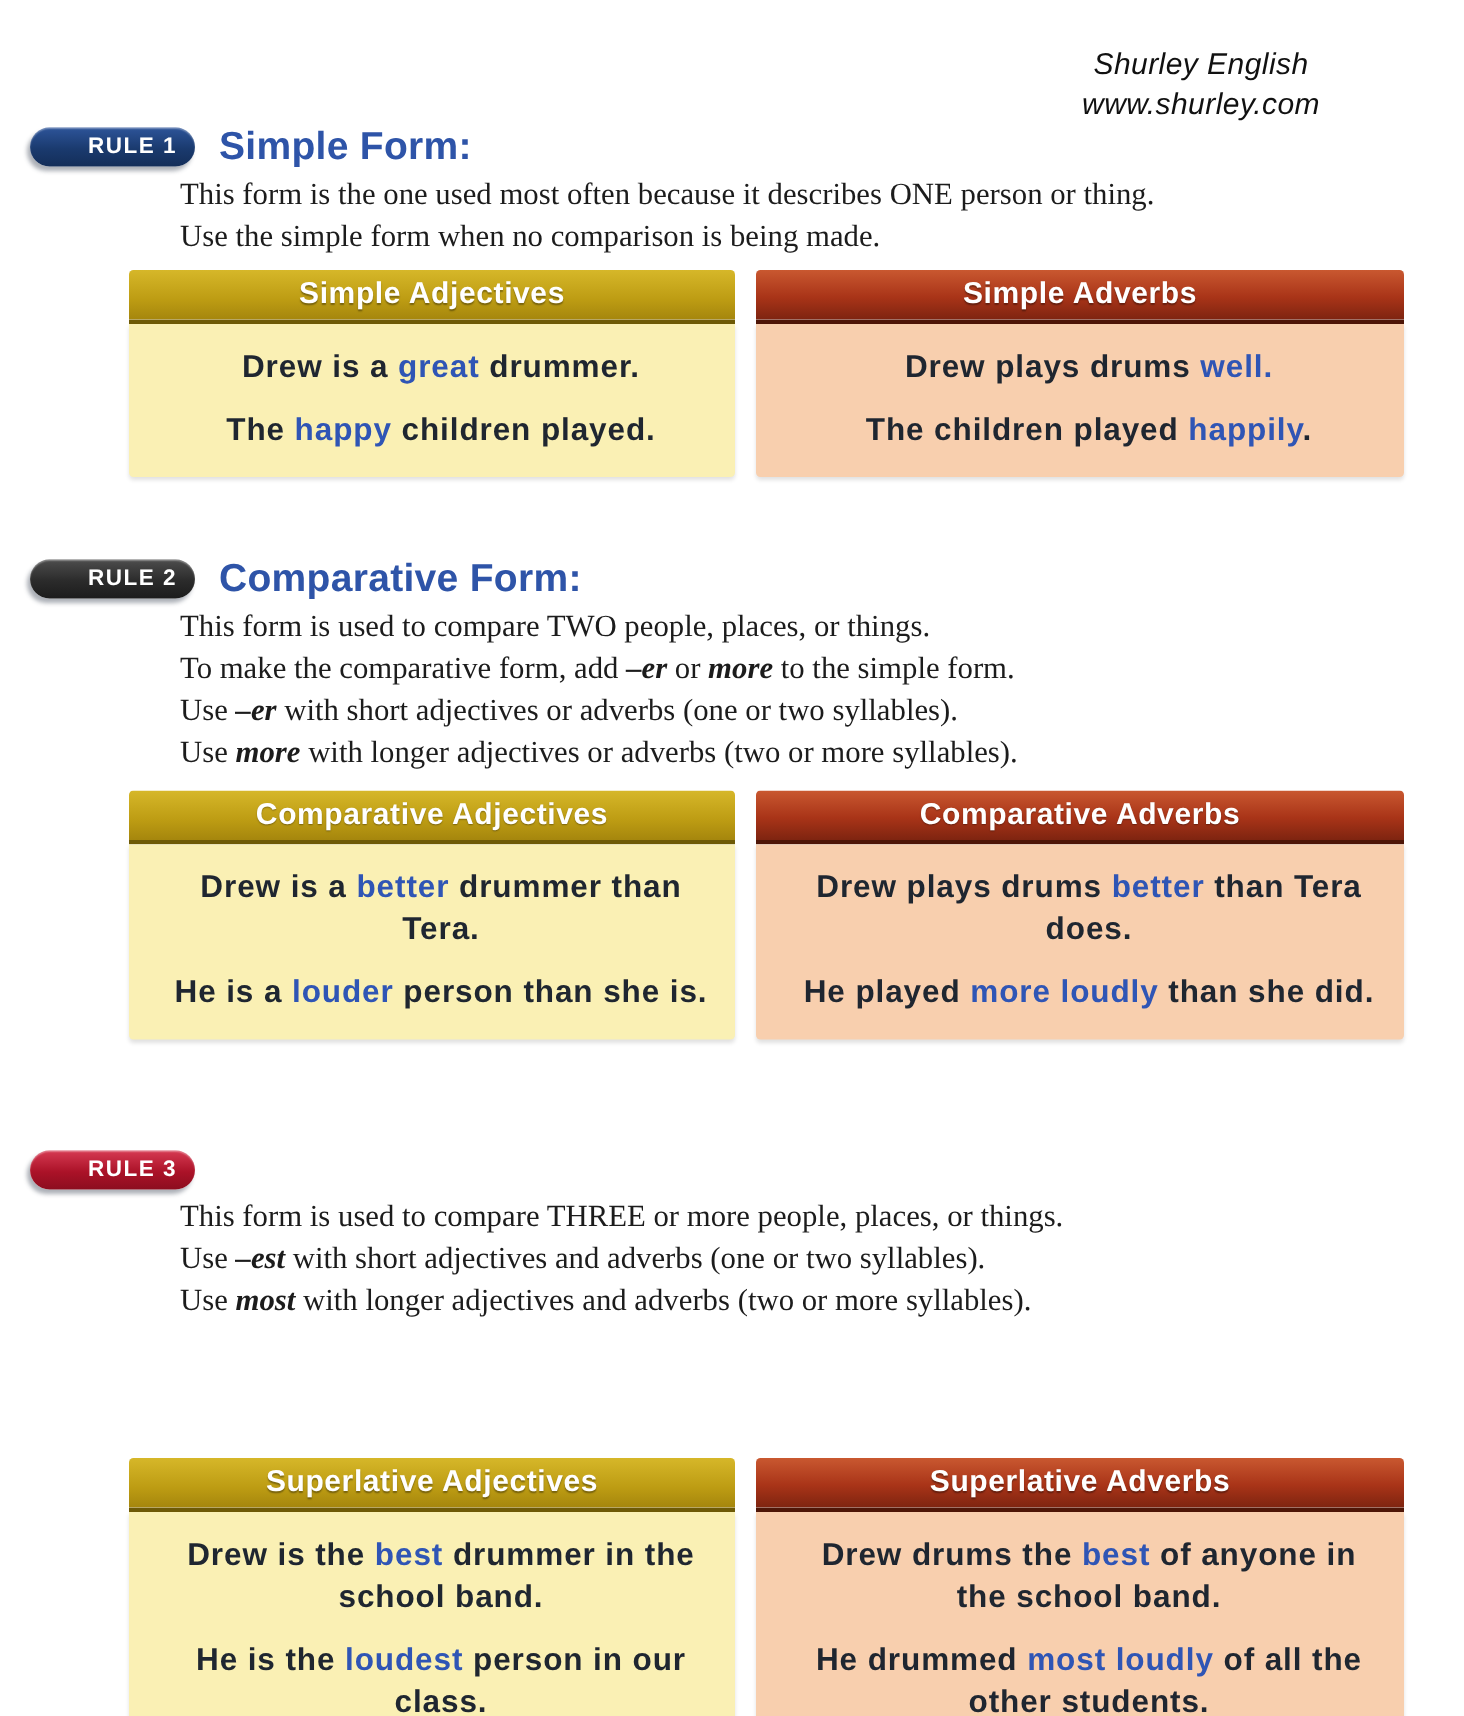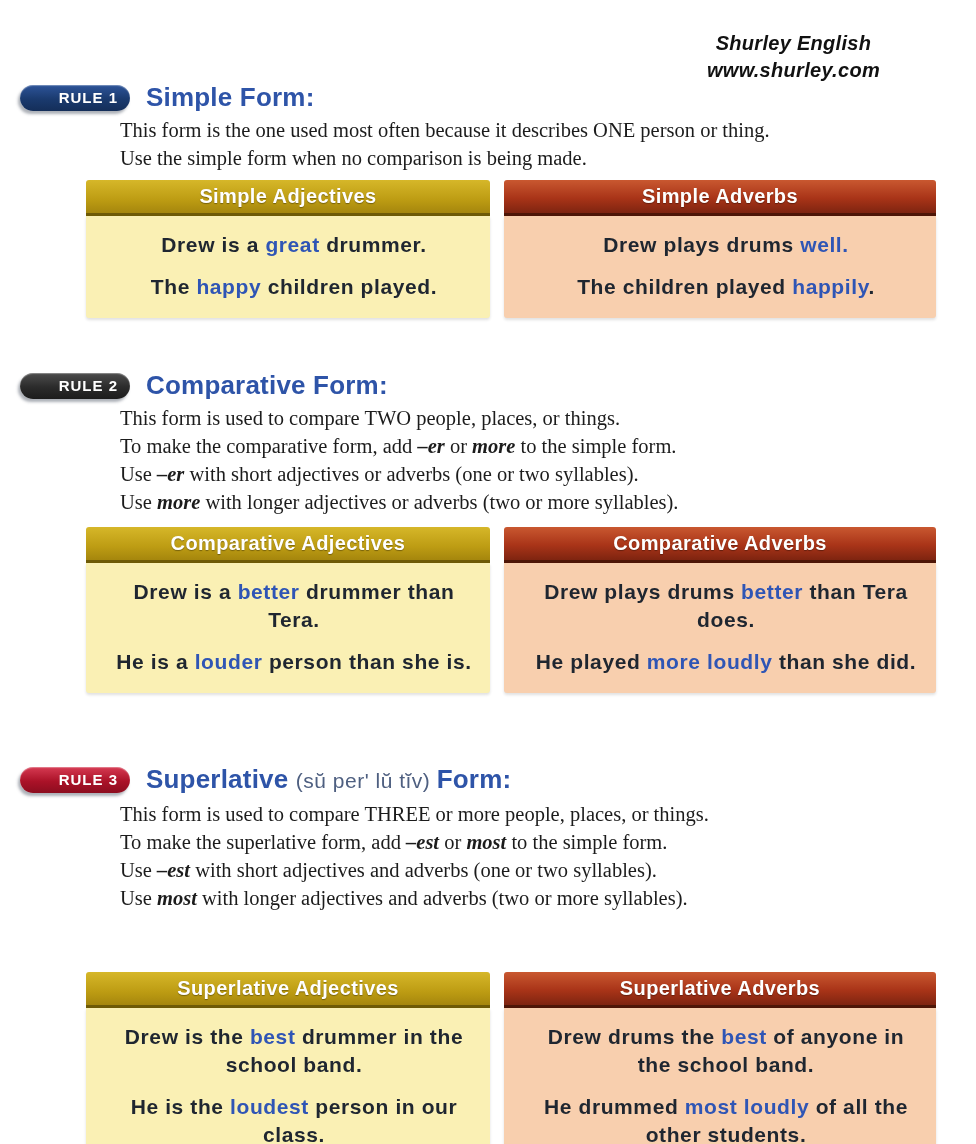--- a/index.html
+++ b/index.html
@@ -11,21 +11,21 @@
     font-family: "Liberation Sans", sans-serif;
     overflow: hidden;
   }
 
   
   .brand {
     position: absolute;
     top: 30px;
     right: 96px;
     text-align: center;
-    font-weight: bold;
+    font-weight: normal;
     font-style: italic;
     font-size: 20px;
     line-height: 27px;
     color: #111111;
     letter-spacing: 0.3px;
   }
 
   
   .rule-section { position: absolute; left: 0; width: 976px; }
   .rule-row { display: flex; align-items: flex-start; padding-left: 20px; }
@@ -199,25 +199,23 @@
       <div class="tbl-body">
         <p class="sentence"><span>Drew plays drums </span><span class="rt-hl">better</span><span> than Tera does.</span></p>
         <p class="sentence"><span>He played </span><span class="rt-hl">more loudly</span><span> than she did.</span></p>
       </div>
     </div>
   </div>
 
   <div class="rule-section" id="rule3">
     <div class="rule-row">
       <div class="rule-badge badge-rule3">RULE 3</div>
-      <div class="rule-title"><span>Superlative </span><span class="rt-pron">(sŭ per' lŭ tĭv) </span><span>Form:</span></div>
     </div>
     <div class="rule-body">
       <p><span>This form is used to compare THREE or more people, places, or things.</span></p>
-      <p><span>To make the superlative form, add </span><span class="rt-em">–est</span><span> or </span><span class="rt-em">most</span><span> to the simple form.</span></p>
       <p><span>Use </span><span class="rt-em">–est</span><span> with short adjectives and adverbs (one or two syllables).</span></p>
       <p><span>Use </span><span class="rt-em">most</span><span> with longer adjectives and adverbs (two or more syllables).</span></p>
     </div>
   </div>
 
   <div class="tables-row" id="tables3">
     <div class="cmp-table adjectives">
       <div class="tbl-header">Superlative Adjectives</div>
       <div class="tbl-body">
         <p class="sentence"><span>Drew is the </span><span class="rt-hl">best</span><span> drummer in the school band.</span></p>

